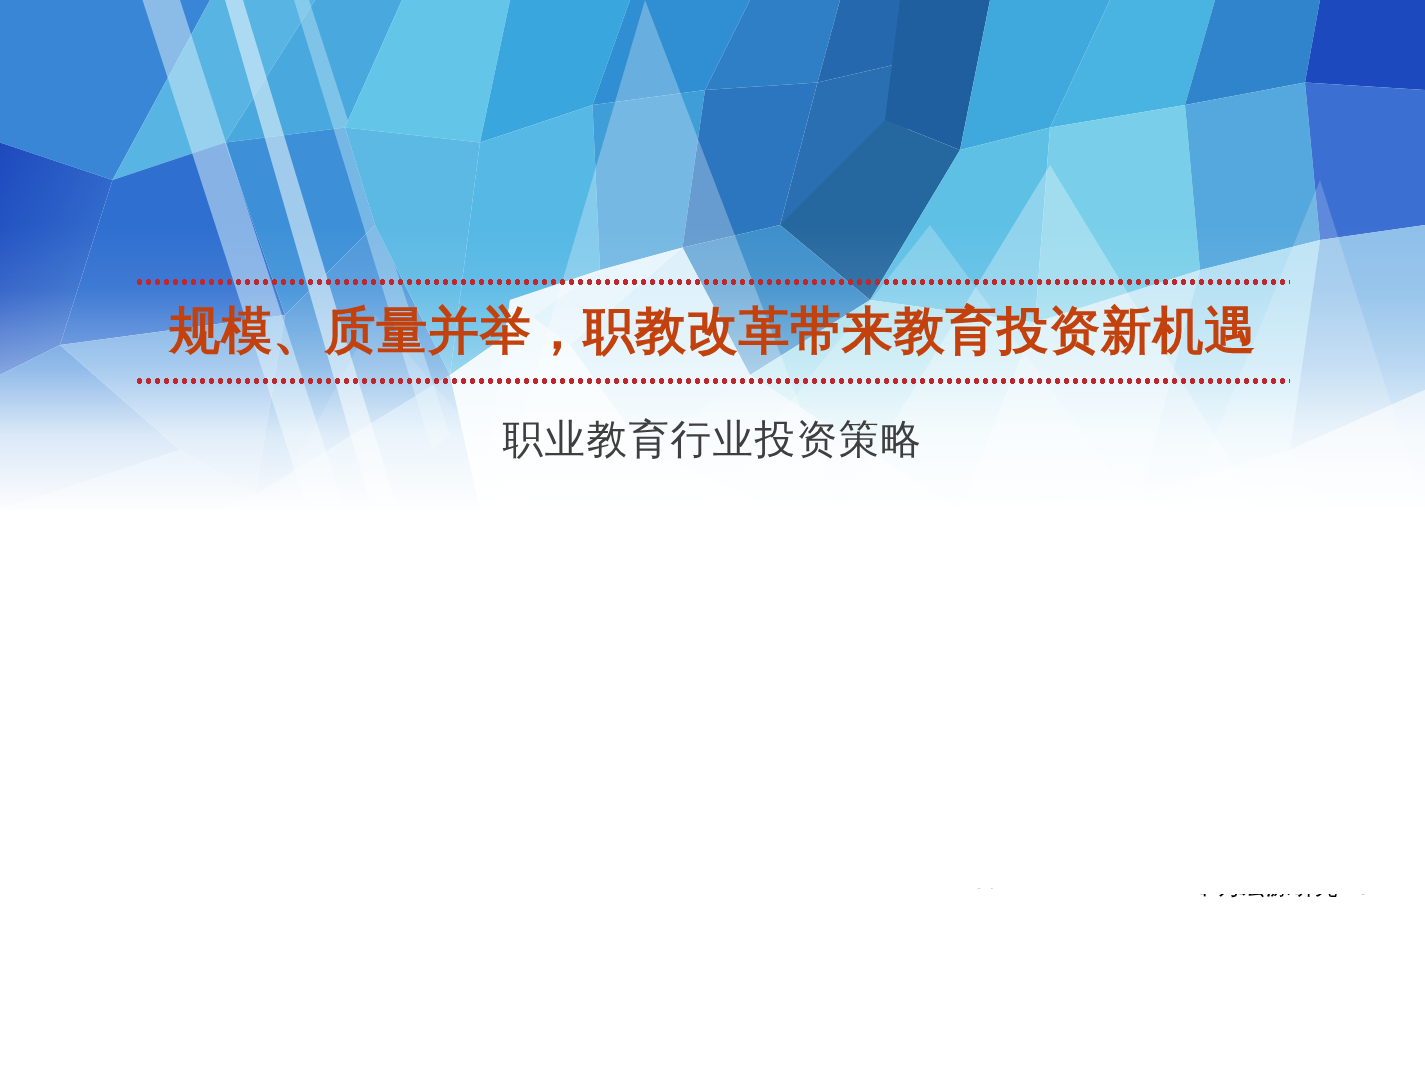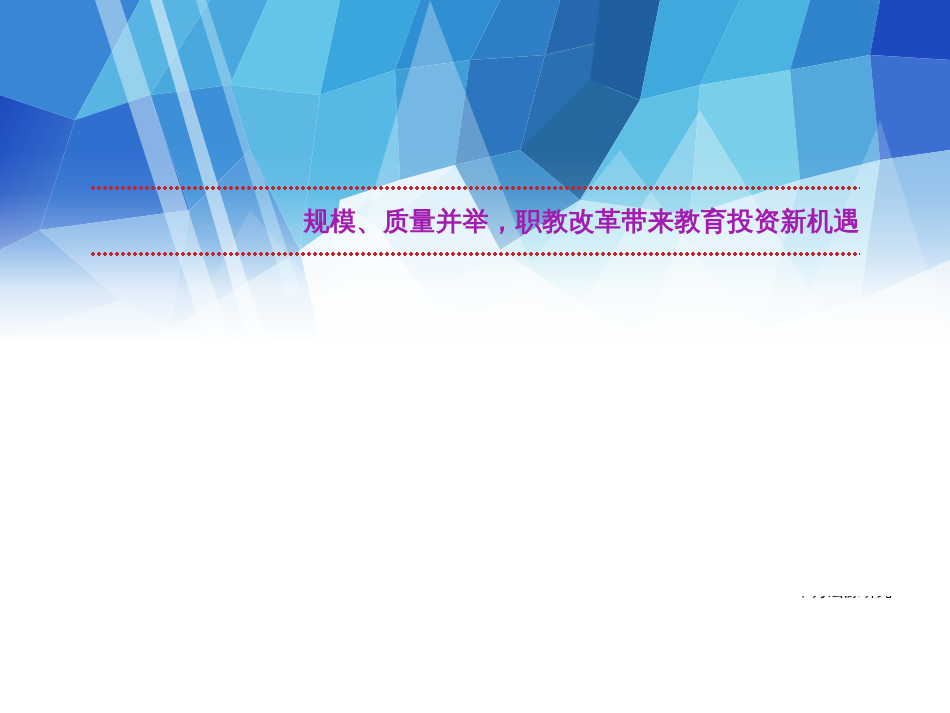--- a/index.html
+++ b/index.html
@@ -68,28 +68,28 @@
     background-image: radial-gradient(circle closest-side, #c0272d 100%, transparent 100%);
     background-size: 6px 4px;
     background-repeat: repeat-x;
     background-position: 0 0;
   }
   .dot-rule.top { margin-bottom: 0; }
   .dot-rule.bottom { margin-top: 0; }
 
   .main-title {
     font-family: "DejaVu Sans", "Liberation Sans", sans-serif;
-    font-size: 26px;
+    font-size: 34px;
     font-weight: 700;
-    color: #a21caf;
+    color: #c2410c;
     letter-spacing: 0.5px;
     line-height: 62px;
     height: 62px;
     white-space: nowrap;
-    text-align: right;
+    text-align: center;
     margin: 0;
     padding: 0;
   }
 
   .subtitle {
     position: absolute;
     left: 0;
     top: 272px;
     width: 950px;
     text-align: center;
@@ -223,20 +223,21 @@
     </svg>
     <div class="bg-fade"></div>
   </div>
 
   <div class="title-block">
     <div class="dot-rule top"></div>
     <h1 class="main-title">规模、质量并举，职教改革带来教育投资新机遇</h1>
     <div class="dot-rule bottom"></div>
   </div>
 
+  <div class="subtitle">职业教育行业投资策略</div>
 
   <div class="footer-logos">
 
     <div class="logo-anniversary">
       <svg viewBox="0 0 140 112" xmlns="http://www.w3.org/2000/svg">
         <g fill="none" stroke="#ffffff" stroke-width="1.6" opacity="0.95">
 
           <path d="M12 20 C16 8, 44 6, 50 18 C54 27, 42 35, 32 35
                    C44 35, 56 42, 52 56 C47 72, 16 74, 8 60"></path>
 

